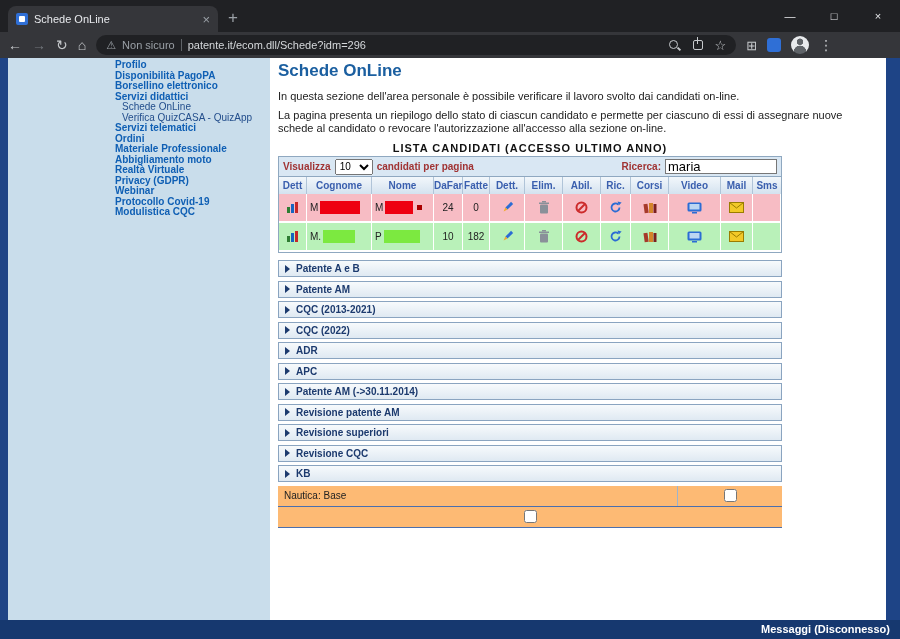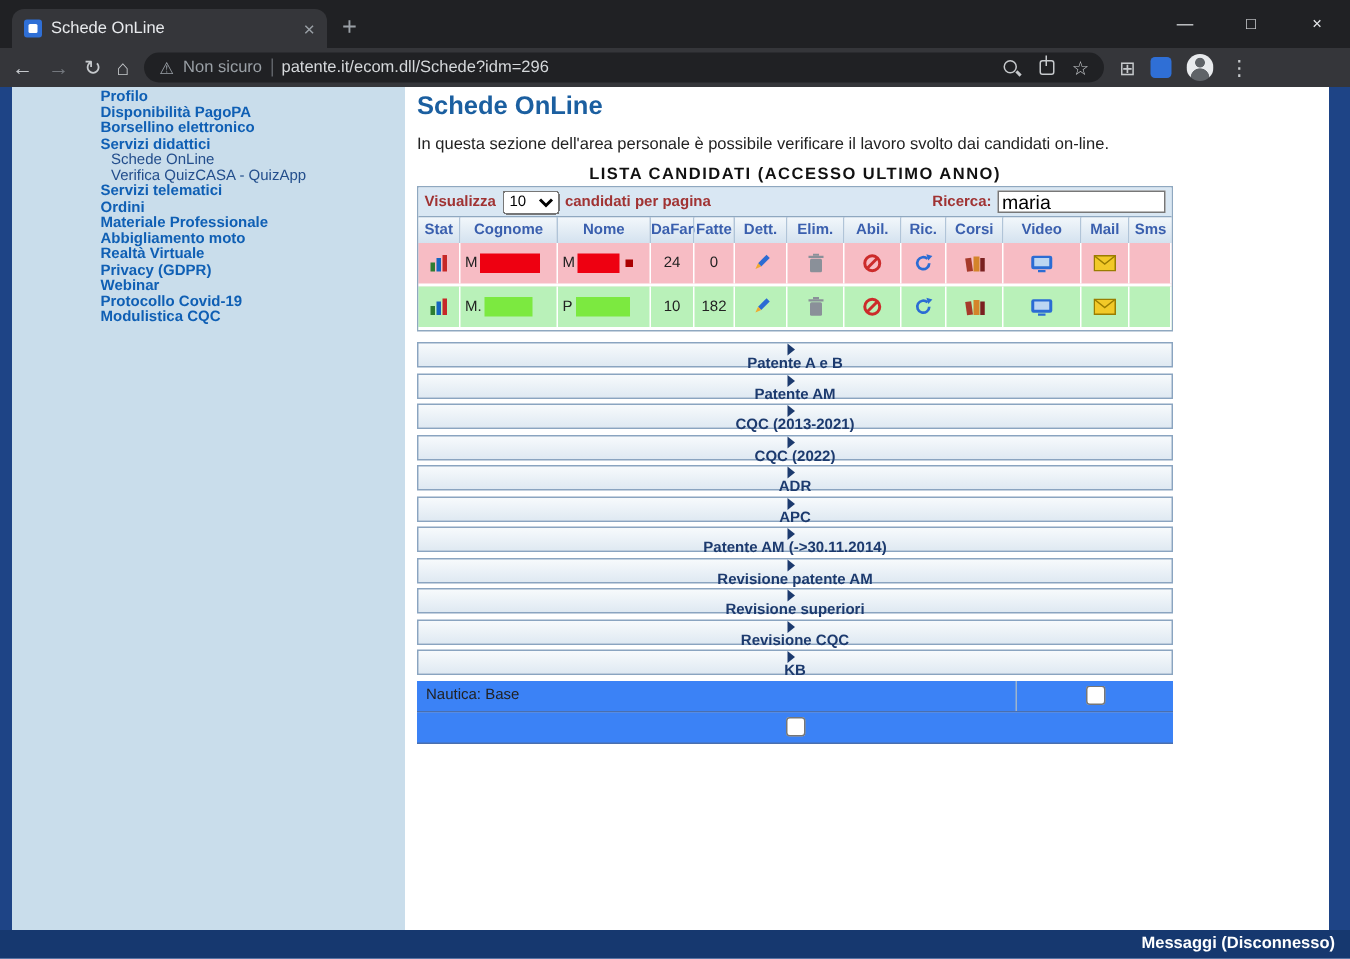--- a/index.html
+++ b/index.html
@@ -45,21 +45,21 @@
   .exticon { color: #c6c9cc; font-size: 13px; }
   .extblue { width: 14px; height: 14px; background: #2f6fd6; border-radius: 3px; display: inline-block; }
   .avatar { width: 18px; height: 18px; border-radius: 50%; display: inline-block;
     background: radial-gradient(circle at 50% 32%, #5f6368 0 3px, rgba(0,0,0,0) 3.5px),
                 radial-gradient(circle at 50% 88%, #5f6368 0 6px, rgba(0,0,0,0) 6.5px), #e8eaed; }
   .menu { color: #c6c9cc; font-size: 14px; }
 
   
   .page { position: relative; height: 581px; background: #1e4486; }
   .sidebar { position: absolute; left: 8px; top: 0; width: 262px; height: 562px; background: #c9ddeb; }
-  .nav { padding: 2px 0 0 59px; }
+  .nav { padding: 2px 0 0 107px; }
   .nav .item { font-size: 10px; line-height: 10.5px; font-weight: bold; color: #0f5fb4; white-space: nowrap; cursor: pointer; }
   .nav .item.sub { font-weight: normal; color: #234e8c; padding-left: 7px; }
 
   .main { position: absolute; left: 270px; top: 0; width: 616px; height: 562px; background: #fff; padding: 3px 0 0 8px; overflow: hidden; }
   h1.pagetitle { font-size: 17px; font-weight: bold; color: #1b5fa0; margin-bottom: 9px; }
   .para { font-size: 11px; line-height: 13px; color: #222; margin-bottom: 6px; width: 600px; }
   .list-title { width: 504px; text-align: center; font-size: 11px; font-weight: bold; letter-spacing: 1px; color: #111; margin: 7px 0 2px; }
 
   .tablewrap { width: 504px; border: 1px solid #8fa8c0; }
   .controls { height: 20px; background: #d9e7f3; border-bottom: 1px solid #8fa8c0; display: flex; align-items: center; padding: 0 4px; gap: 4px; font-size: 10px; font-weight: bold; color: #a03333; }
@@ -75,27 +75,27 @@
   .drow .cell.name { justify-content: flex-start; padding-left: 3px; }
   .drow.red { background: #f7bcc4; }
   .drow.green { background: #b9f1b9; }
   .blk { display: inline-block; height: 13px; }
   .blk.r { background: #ee0011; }
   .blk.g { background: #7ce940; }
   .sq { width: 5px; height: 5px; background: #aa0000; display: inline-block; margin-left: 2px; }
   .icn { display: inline-flex; align-items: center; justify-content: center; cursor: pointer; }
 
   .accwrap { width: 504px; margin-top: 7px; }
-  .acc { height: 17px; margin-bottom: 3.5px; background: linear-gradient(#f7fafc, #dfe9f2); border: 1px solid #8aa4c0; display: flex; align-items: center; padding: 0 6px; font-size: 10px; font-weight: bold; color: #1c3a6e; cursor: pointer; flex-direction: column; }
+  .acc { height: 17px; margin-bottom: 3.5px; background: linear-gradient(#f7fafc, #dfe9f2); border: 1px solid #8aa4c0; display: flex; align-items: center; padding: 0 6px; font-size: 10px; font-weight: bold; color: #1c3a6e; cursor: pointer; }
   .tri { width: 0; height: 0; border-left: 5px solid #1c3a6e; border-top: 4px solid transparent; border-bottom: 4px solid transparent; margin-right: 6px; }
   .acc.open { background: #5d7194; border-color: #47597c; color: #fff; }
   .acc.open .tri { border-left: 4px solid transparent; border-right: 4px solid transparent; border-top: 5px solid #fff; border-bottom: none; }
 
   .subrows { width: 504px; margin-top: 3px; }
-  .subrow { height: 21px; background: #3b82f6; border-bottom: 1px solid #4a6fae; display: flex; align-items: center; font-size: 10px; color: #222; }
+  .subrow { height: 21px; background: #fdba74; border-bottom: 1px solid #4a6fae; display: flex; align-items: center; font-size: 10px; color: #222; }
   .sublabel { flex: 0 0 400px; padding-left: 6px; border-right: 1px solid #9db4cc; height: 100%; display: flex; align-items: center; }
   .subcheck { flex: 1; display: flex; justify-content: center; }
 
   .footer { position: absolute; left: 0; bottom: 0; width: 900px; height: 19px; background: #16386f; color: #fff; font-size: 11px; font-weight: bold; line-height: 19px; text-align: right; padding-right: 10px; }
 </style>
 </head>
 <body>
 
 <div>
   <div class="tabbar">
@@ -152,36 +152,37 @@
       <div class="item">Privacy (GDPR)</div>
       <div class="item">Webinar</div>
       <div class="item">Protocollo Covid-19</div>
       <div class="item">Modulistica CQC</div>
     </div>
   </div>
 
   <div class="main">
     <h1 class="pagetitle">Schede OnLine</h1>
     <p class="para">In questa sezione dell'area personale è possibile verificare il lavoro svolto dai candidati on-line.</p>
+    <p class="para">La pagina presenta un riepilogo dello stato di ciascun candidato e permette per ciascuno di essi di assegnare nuove schede al candidato o revocare l'autorizzazione all'accesso alla sezione on-line.</p>
 
     <div class="list-title">LISTA CANDIDATI (ACCESSO ULTIMO ANNO)</div>
 
     <div class="tablewrap">
       <div class="controls">
         <span>Visualizza</span>
         <select>
           <option>10</option>
         </select>
         <span>candidati per pagina</span>
         <span class="search-label">Ricerca:</span>
         <input type="text" value="maria" style="">
       </div>
 
       <div class="grid13 thead">
-        <div class="cell">Stat</div>
+        <div class="cell">Dett</div>
         <div class="cell">Cognome</div>
         <div class="cell">Nome</div>
         <div class="cell">DaFare</div>
         <div class="cell">Fatte</div>
         <div class="cell">Dett.</div>
         <div class="cell">Elim.</div>
         <div class="cell">Abil.</div>
         <div class="cell">Ric.</div>
         <div class="cell">Corsi</div>
         <div class="cell">Video</div>

